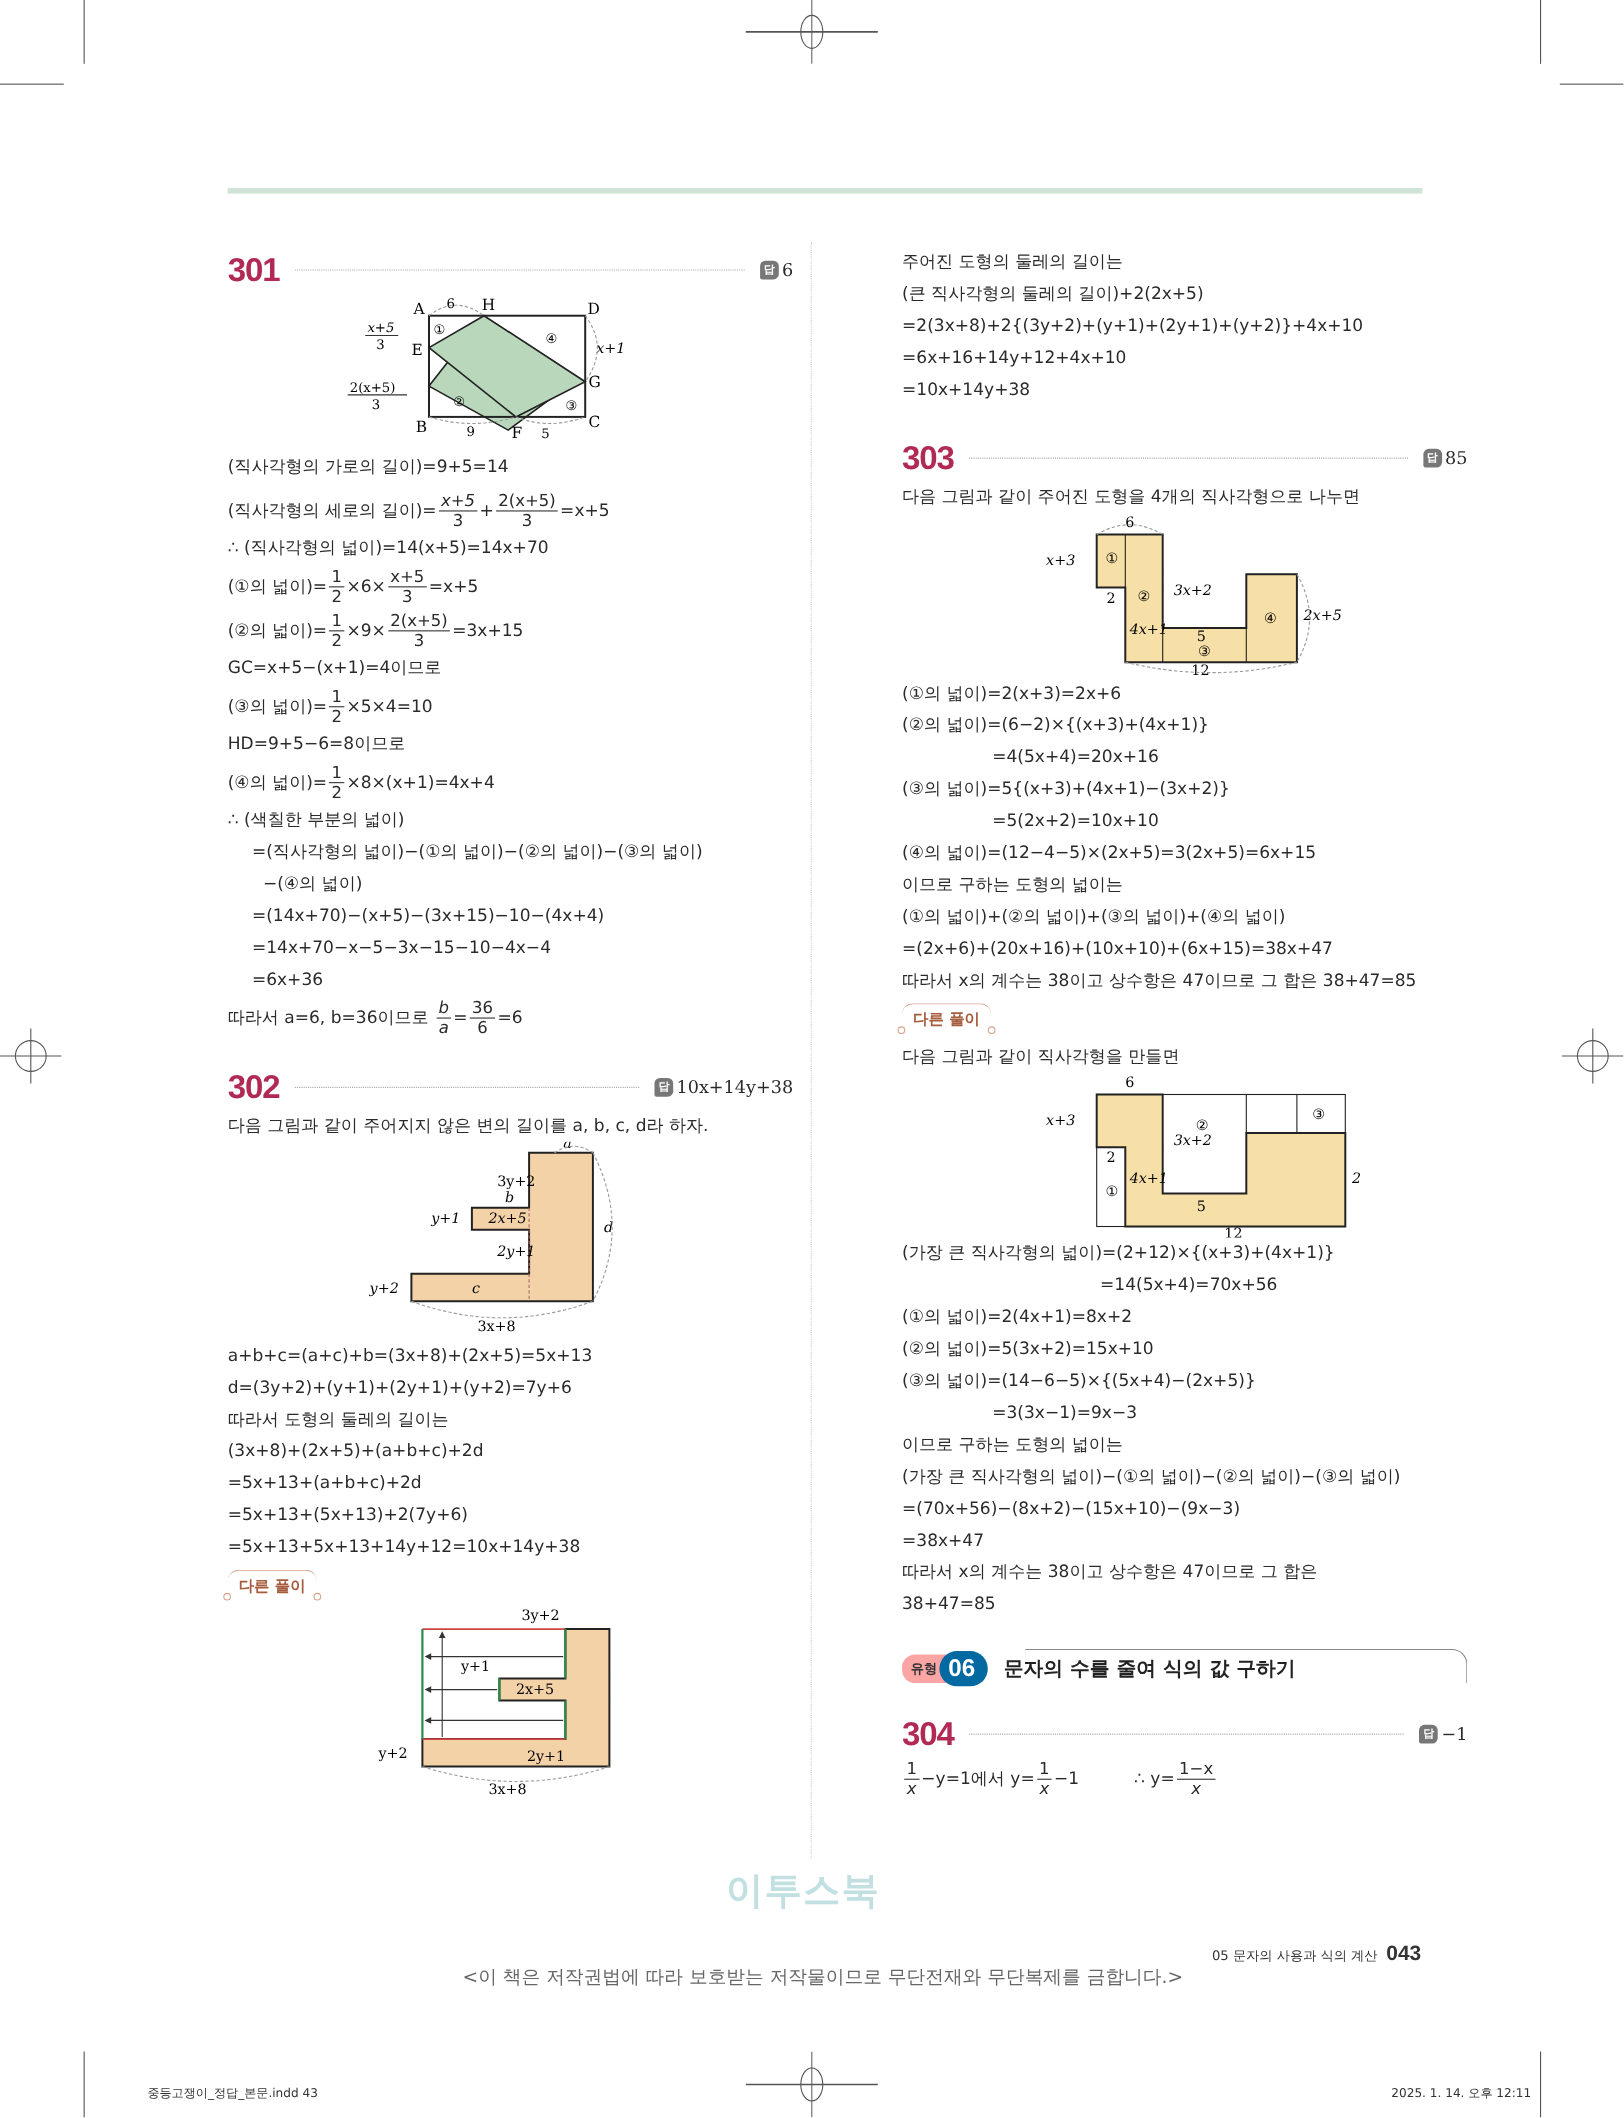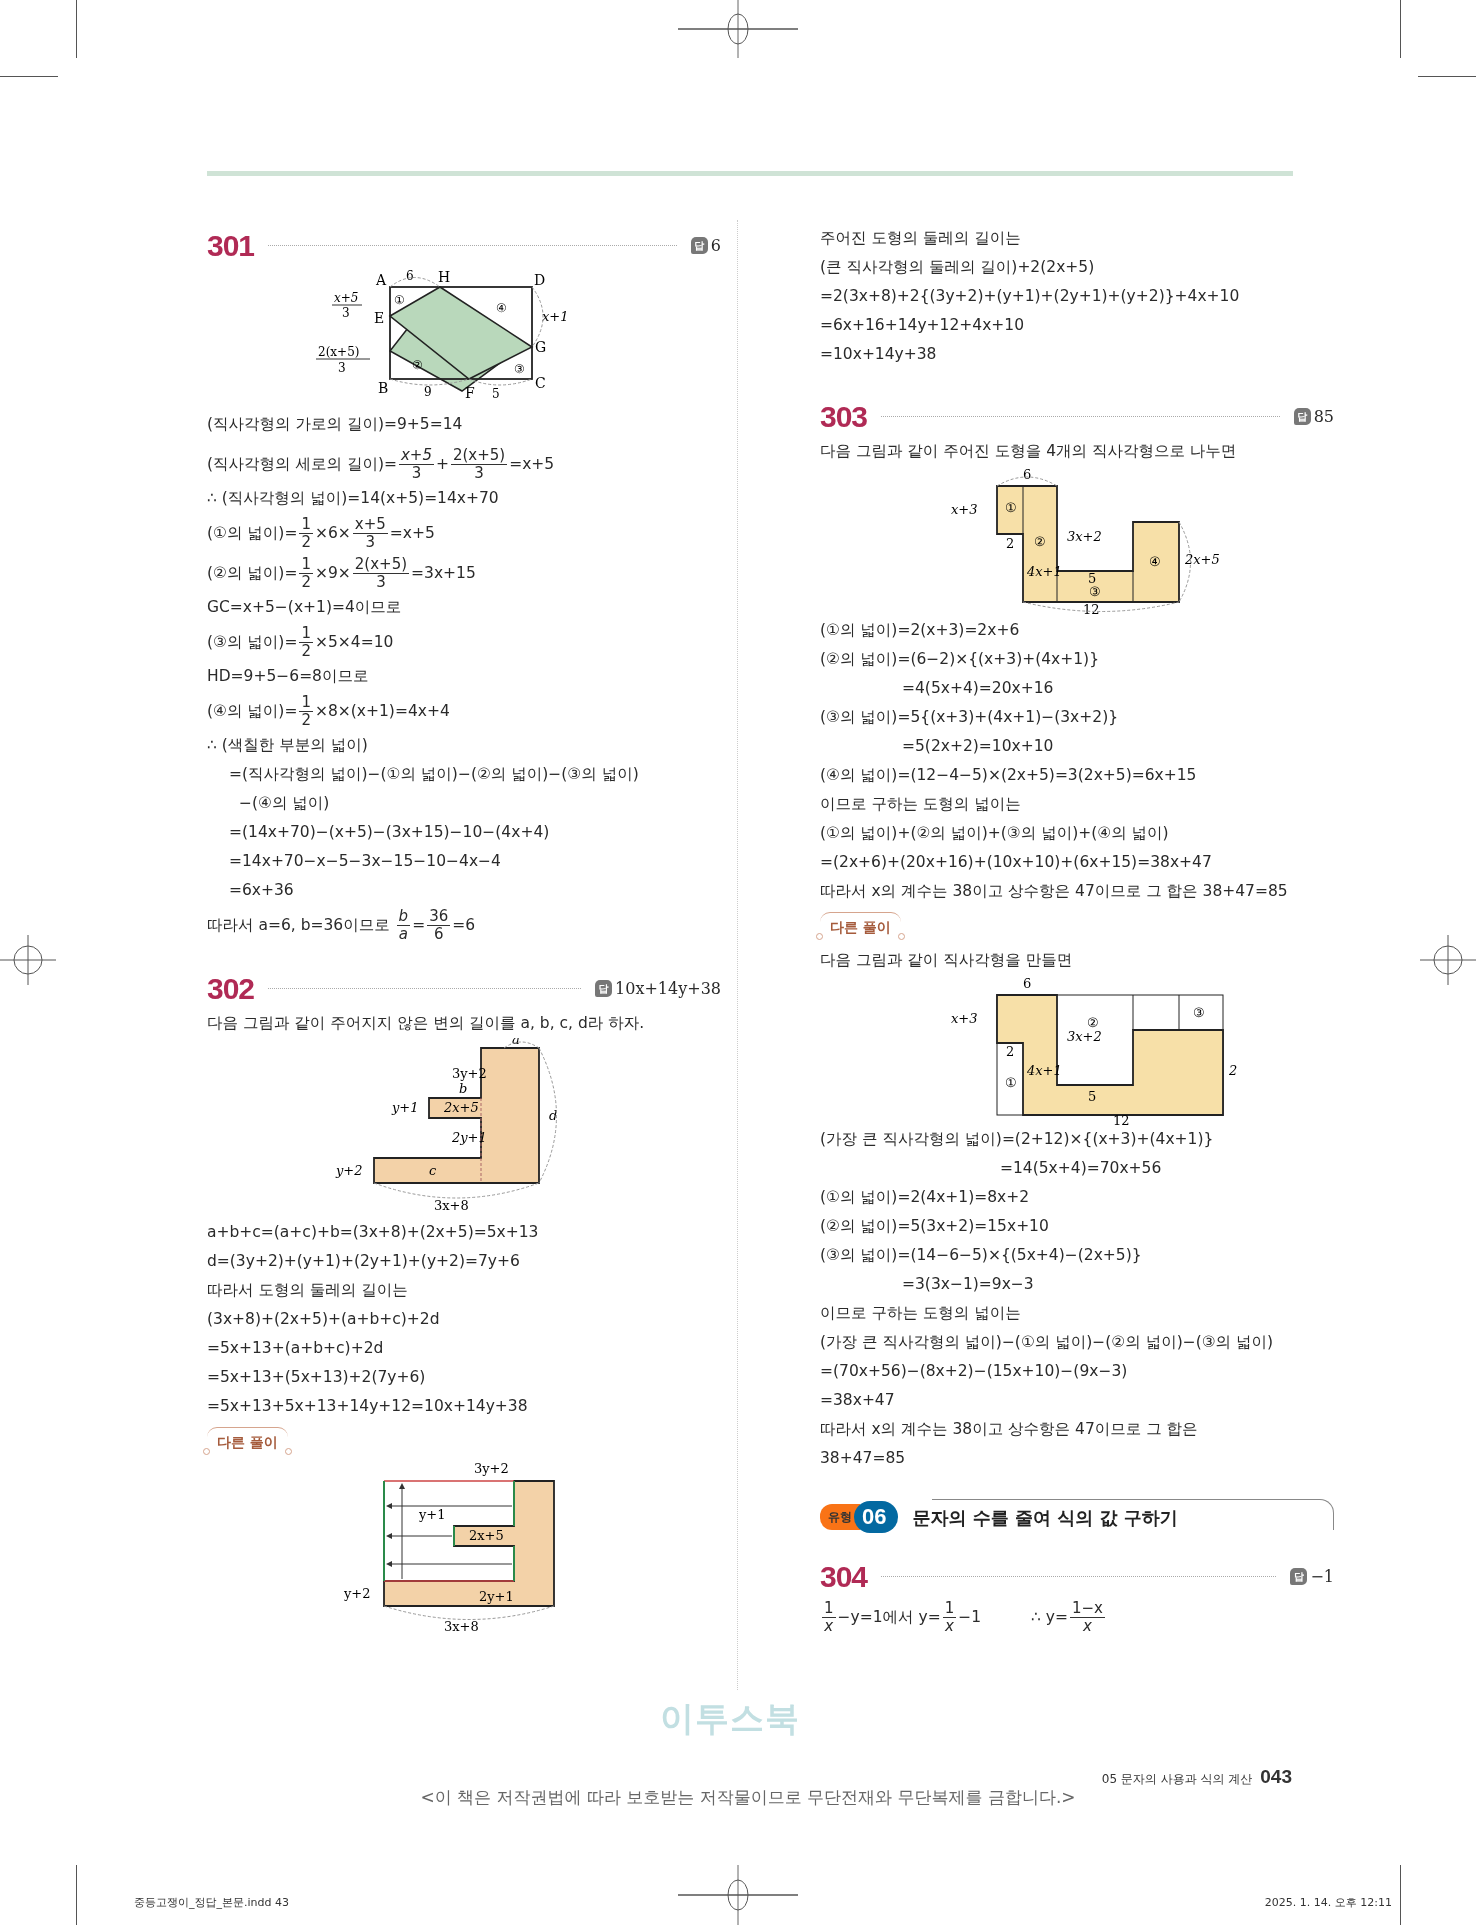--- a/index.html
+++ b/index.html
@@ -24,21 +24,21 @@
   .indent1{padding-left:22px;}
   .indent2{padding-left:32px;}
   .indent3{padding-left:82px;}
   .indent4{padding-left:180px;}
   .alt{display:inline-block;margin:6px 0 4px;font-family:"DejaVu Sans",sans-serif;font-weight:bold;font-size:14px;color:#a55b3c;border-top:1.5px solid #d6a58e;border-radius:10px 10px 0 0;padding:0 10px;position:relative;}
   .alt:before,.alt:after{content:"";position:absolute;bottom:2px;width:5px;height:5px;border:1px solid #d6a58e;border-radius:50%;background:#fff;}
   .alt:before{left:-4px;}
   .alt:after{right:-4px;}
   .fig{display:block;margin:0 auto;}
   .type-banner{display:flex;align-items:center;height:36px;position:relative;}
-  .tb-yu{background:#f97316;color:#333;font-family:Liberation Serif, serif;font-weight:bold;font-size:12px;padding:3px 8px;border-radius:12px 0 0 12px;height:20px;line-height:20px;}
+  .tb-yu{background:#fca5a5;color:#333;font-family:Liberation Serif, serif;font-weight:bold;font-size:12px;padding:3px 8px;border-radius:12px 0 0 12px;height:20px;line-height:20px;}
   .tb-num{background:#0369a1;color:#fff;font-family:"Liberation Sans",sans-serif;font-weight:bold;font-size:22px;padding:0 12px 0 8px;height:32px;line-height:32px;border-radius:16px;margin-left:-6px;}
   .tb-title{font-family:"DejaVu Sans",sans-serif;font-weight:bold;font-size:18px;color:#222;margin-left:14px;}
   .tb-line{position:absolute;left:112px;right:0;top:0;height:30px;border-top:1.5px solid #888;border-right:1.5px solid #888;border-radius:0 14px 0 0;}
   .footer-note{position:absolute;left:10px;width:1476px;top:1786px;text-align:center;font-family:"DejaVu Sans",sans-serif;font-size:17px;color:#666;}
   .watermark{position:absolute;left:660px;top:1696px;font-family:"DejaVu Sans",sans-serif;font-weight:bold;font-size:34px;color:#c2dfe2;letter-spacing:1px;}
   .pageinfo{position:absolute;right:184px;top:1766px;font-family:"DejaVu Sans",sans-serif;font-size:12px;color:#333;}
   .pageinfo b{font-family:"Liberation Sans",sans-serif;font-size:19px;margin-left:8px;}
   .slug{position:absolute;top:1895px;font-family:"DejaVu Sans",sans-serif;font-size:11px;color:#333;margin-left:38px;}
 </style>
 </head>

